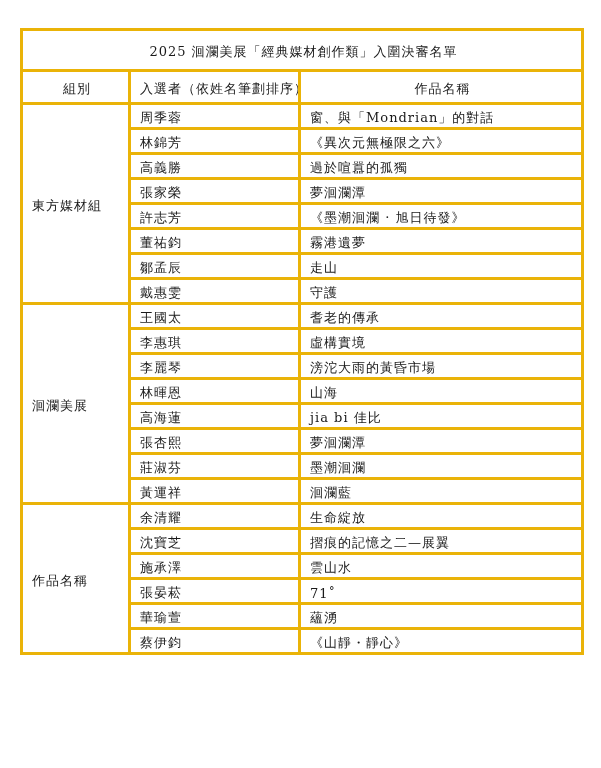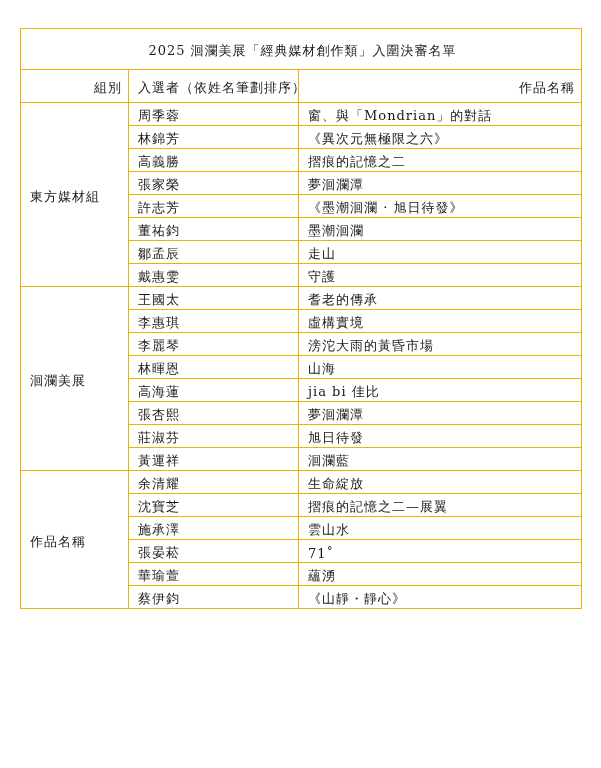--- a/index.html
+++ b/index.html
@@ -19,39 +19,39 @@
   table.finalist {
     border-collapse: collapse;
     table-layout: fixed;
     width: 561px;
   }
   table.finalist col.c-group { width: 108px; }
   table.finalist col.c-name  { width: 170px; }
   table.finalist col.c-work  { width: 283px; }
   table.finalist th,
   table.finalist td {
-    border: 1px solid #eab308;
+    border: 3px solid #eab308;
     box-sizing: border-box;
     font-weight: normal;
     font-size: 13px;
     letter-spacing: 1px;
     padding: 4px 6px 0 9px;
     vertical-align: middle;
     overflow: hidden;
     white-space: nowrap;
   }
   .title-cell {
     height: 41px;
     text-align: center;
     font-size: 15px;
     letter-spacing: 1.5px;
   }
   .header-row th {
     height: 33px;
-    text-align: right;
+    text-align: center;
   }
   tbody td { height: 18px; }
   td.group-cell {
     text-align: left;
     vertical-align: middle;
   }
 </style>
 </head>
 <body>
 
@@ -77,33 +77,33 @@
           <td class="group-cell" rowspan="8">東方媒材組</td>
           <td class="name-cell">周季蓉</td>
           <td class="work-cell">窗、與「Mondrian」的對話</td>
         </tr>
         <tr>
           <td class="name-cell">林錦芳</td>
           <td class="work-cell">《異次元無極限之六》</td>
         </tr>
         <tr>
           <td class="name-cell">高義勝</td>
-          <td class="work-cell">摺痕的記憶之二</td>
+          <td class="work-cell">過於喧囂的孤獨</td>
         </tr>
         <tr>
           <td class="name-cell">張家榮</td>
           <td class="work-cell">夢洄瀾潭</td>
         </tr>
         <tr>
           <td class="name-cell">許志芳</td>
           <td class="work-cell">《墨潮洄瀾 · 旭日待發》</td>
         </tr>
         <tr>
           <td class="name-cell">董祐鈞</td>
-          <td class="work-cell">墨潮洄瀾</td>
+          <td class="work-cell">霧港遺夢</td>
         </tr>
         <tr>
           <td class="name-cell">鄒孟辰</td>
           <td class="work-cell">走山</td>
         </tr>
         <tr>
           <td class="name-cell">戴惠雯</td>
           <td class="work-cell">守護</td>
         </tr>
         <tr>
@@ -126,21 +126,21 @@
         <tr>
           <td class="name-cell">高海蓮</td>
           <td class="work-cell">jia bi 佳比</td>
         </tr>
         <tr>
           <td class="name-cell">張杏熙</td>
           <td class="work-cell">夢洄瀾潭</td>
         </tr>
         <tr>
           <td class="name-cell">莊淑芬</td>
-          <td class="work-cell">旭日待發</td>
+          <td class="work-cell">墨潮洄瀾</td>
         </tr>
         <tr>
           <td class="name-cell">黃運祥</td>
           <td class="work-cell">洄瀾藍</td>
         </tr>
         <tr>
           <td class="group-cell" rowspan="6">作品名稱</td>
           <td class="name-cell">余清耀</td>
           <td class="work-cell">生命綻放</td>
         </tr>

